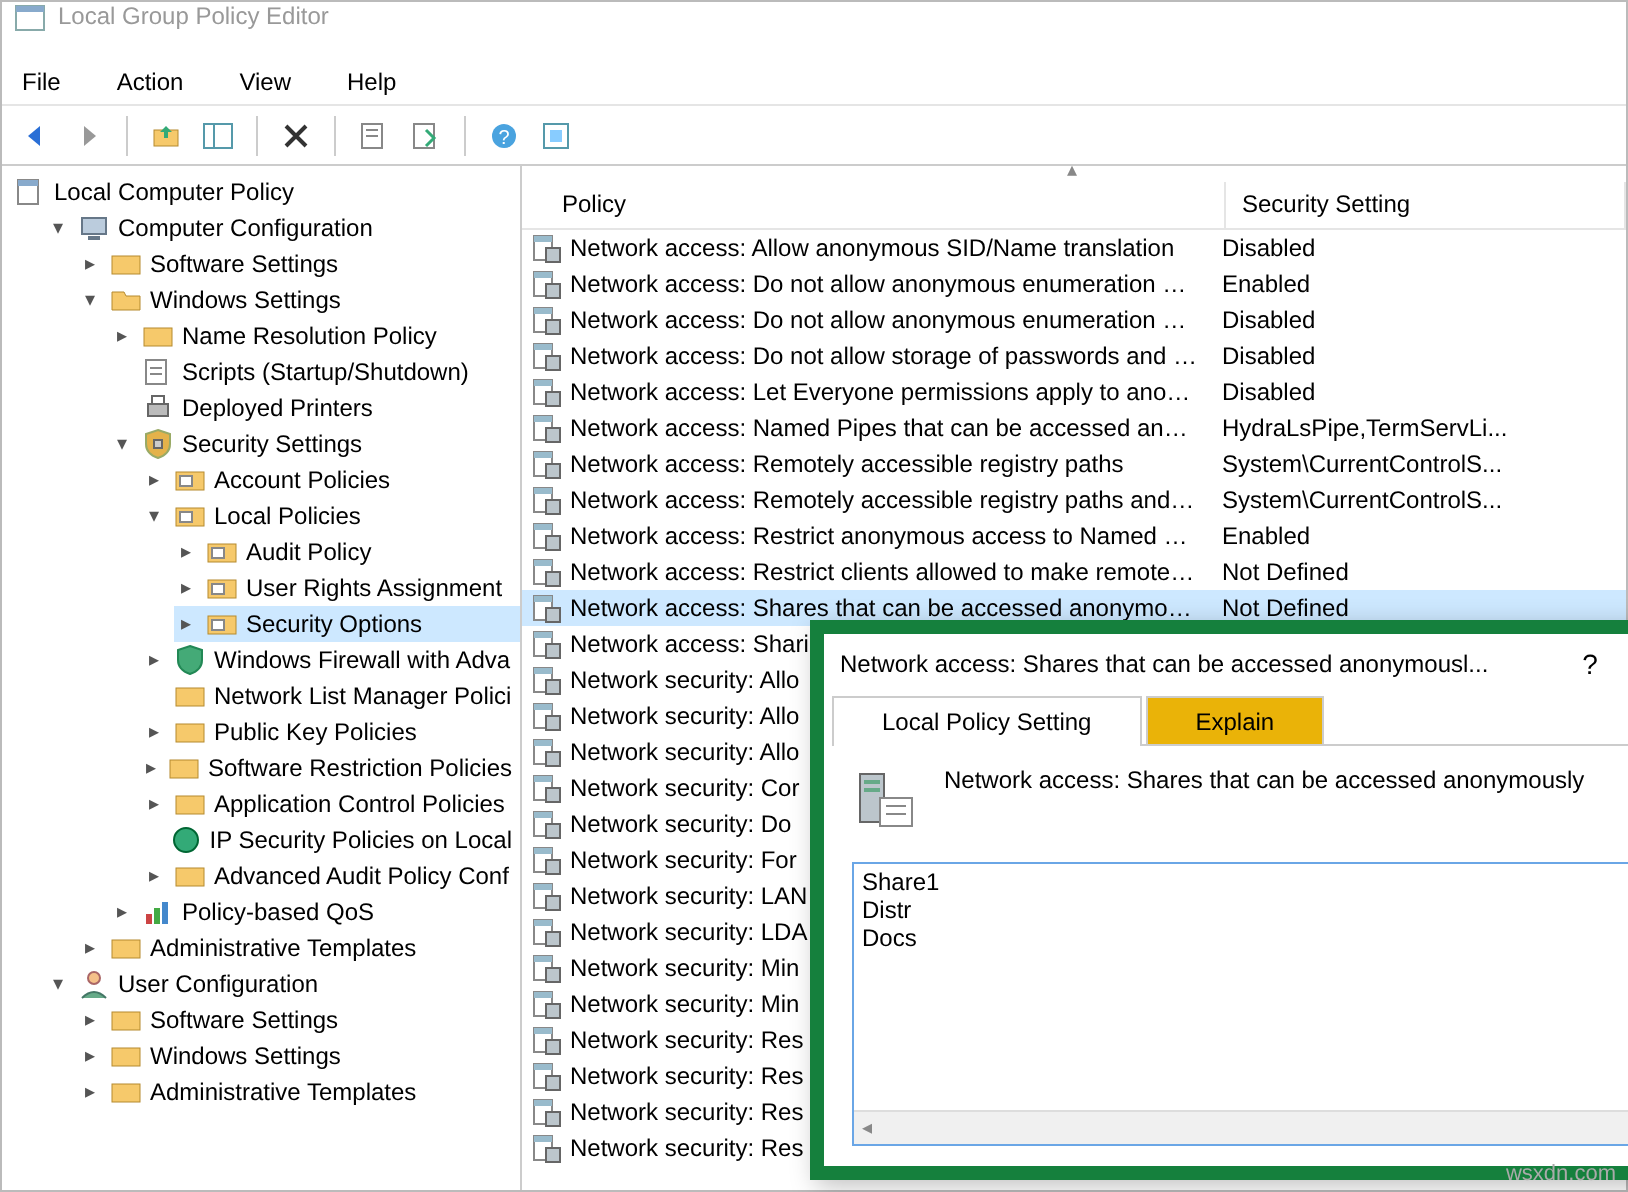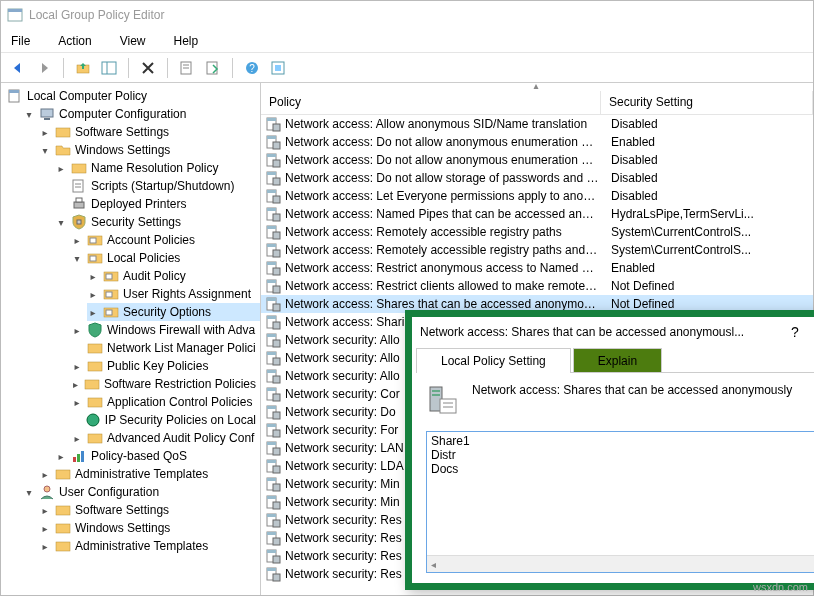--- a/index.html
+++ b/index.html
@@ -1,30 +1,30 @@
 <!DOCTYPE html>
 <html><head>
 <meta charset="utf-8">
 <style>
 * { box-sizing: border-box; font-family: "Segoe UI", Tahoma, sans-serif; }
 body { margin: 0; width: 814px; height: 596px; background: #fff; font-size: 12px; overflow: hidden; position: relative;}
 .window { width: 814px; height: 596px; border:1px solid #bbb; display:flex; flex-direction:column;}
-.titlebar { height: 28px; display:flex; align-items:center; padding:0 6px; color:#999; background:#fff;}
+.titlebar { height: 28px; display:flex; align-items:flex-start; padding:0 6px; color:#999; background:#fff;}
 .titlebar .icon { width:16px; height:16px; margin-right:6px; }
 .menubar { height: 24px; display:flex; align-items:center; padding:0 10px; gap:28px; border-bottom:1px solid #e5e5e5;}
 .menubar span { color:#000; }
 .toolbar { height: 30px; display:flex; align-items:center; padding:0 6px; gap:4px; border-bottom:1px solid #ccc; background:#fff;}
 .toolbar .tbtn { width:22px; height:22px; display:flex; align-items:center; justify-content:center; border:1px solid transparent;}
 .toolbar .divider { width:1px; height:20px; background:#ccc; margin:0 4px;}
 .body { flex:1; display:flex; min-height:0;}
 .tree-pane { width:260px; border-right:1px solid #ccc; overflow:auto; padding:4px 0;}
 .list-pane { flex:1; position:relative; overflow:hidden;}
 .list-header { display:flex; height:24px; border-bottom:1px solid #e5e5e5; background:#fff;}
 .list-header div { padding:4px 8px; border-right:1px solid #e5e5e5; font-weight:400;}
-.col-policy { width:340px;}
+.col-policy { width:340px;margin-left:12px;}
 .col-setting { flex:1;}
 .rows { overflow:auto;}
 .row { display:flex; height:18px; align-items:center; white-space:nowrap;}
 .row.selected { background:#cde8ff;}
 .row .ricon { width:16px; height:16px; margin:0 4px; flex:none;}
 .row .ptxt { width:318px; overflow:hidden; text-overflow:ellipsis; padding-right:4px;}
 .row .stxt { flex:1; overflow:hidden; text-overflow:ellipsis; padding-left:8px;}
 .splitgrip { height:8px; text-align:center; color:#888; font-size:10px; line-height:6px; letter-spacing:2px;}
 
 .tree ul { list-style:none; margin:0; padding:0 0 0 16px;}
@@ -36,21 +36,21 @@
 .tree .nicon { width:16px; height:16px; flex:none;}
 .folder { fill:#f6c96b; stroke:#b58a2f; stroke-width:0.5;}
 
 .dialog { position:absolute; left:405px; top:310px; width:458px; height:280px; background:#fff; border:7px solid #15803d; box-shadow:3px 3px 12px rgba(0,0,0,0.25); display:flex; flex-direction:column;}
 .dlg-title { height:30px; display:flex; align-items:center; padding:0 8px;}
 .dlg-title .t { flex:1; overflow:hidden; text-overflow:ellipsis;}
 .dlg-title .help { width:26px; text-align:center; font-size:14px;}
 .dlg-title .close { width:40px; text-align:center;}
 .dlg-tabs { display:flex; border-bottom:1px solid #ccc; margin:0 4px;}
 .dlg-tabs .tab { padding:5px 24px 4px; border:1px solid #ccc; border-bottom:none; margin-right:2px; background:#fff; position:relative; top:1px; font-size:12px;}
-.dlg-tabs .tab.inactive { background:#4d7c0f; border-bottom:1px solid #ccc;}
+.dlg-tabs .tab.inactive { background:#eab308; border-bottom:1px solid #ccc;}
 .dlg-body { flex:1; padding:10px 14px; display:flex; flex-direction:column;}
 .dlg-head { display:flex; gap:12px; align-items:flex-start; margin-bottom:14px;}
 .dlg-head .big-icon { width:34px; height:34px;}
 .textarea-wrap { border:1px solid #6aa6e6; display:flex; flex-direction:column; flex:1;}
 .textarea-wrap textarea { border:none; resize:none; outline:none; font-family:inherit; font-size:12px; padding:2px 4px; flex:1;}
 .textarea-wrap .hscroll { height:17px; background:#f0f0f0; border-top:1px solid #ddd; display:flex; align-items:center; justify-content:space-between; padding:0 4px; color:#888; font-size:10px;}
 .vscroll-hint { width:17px; background:#f0f0f0; border-left:1px solid #ddd;}
 .ta-row{display:flex; flex:1;}
 .watermark { position:absolute; right:6px; bottom:3px; color:#aaa; font-size:11px;margin-left:39px;}
 </style>

